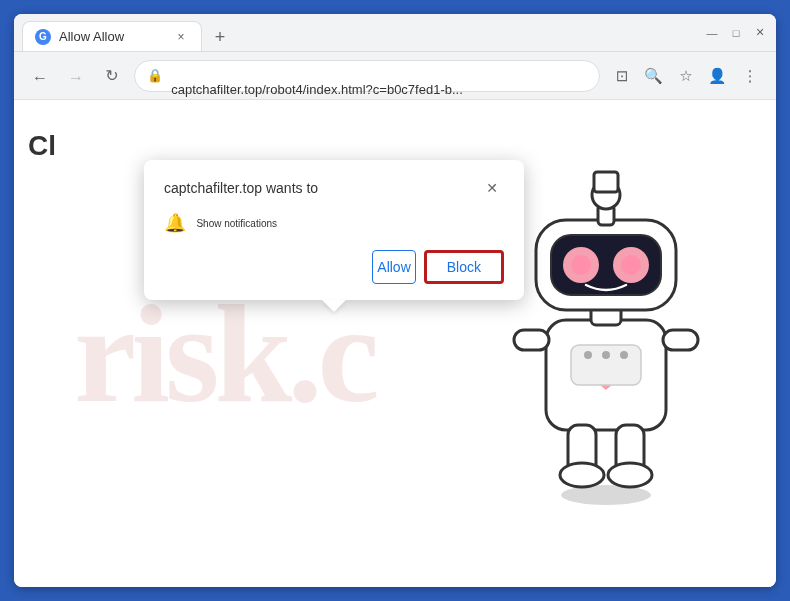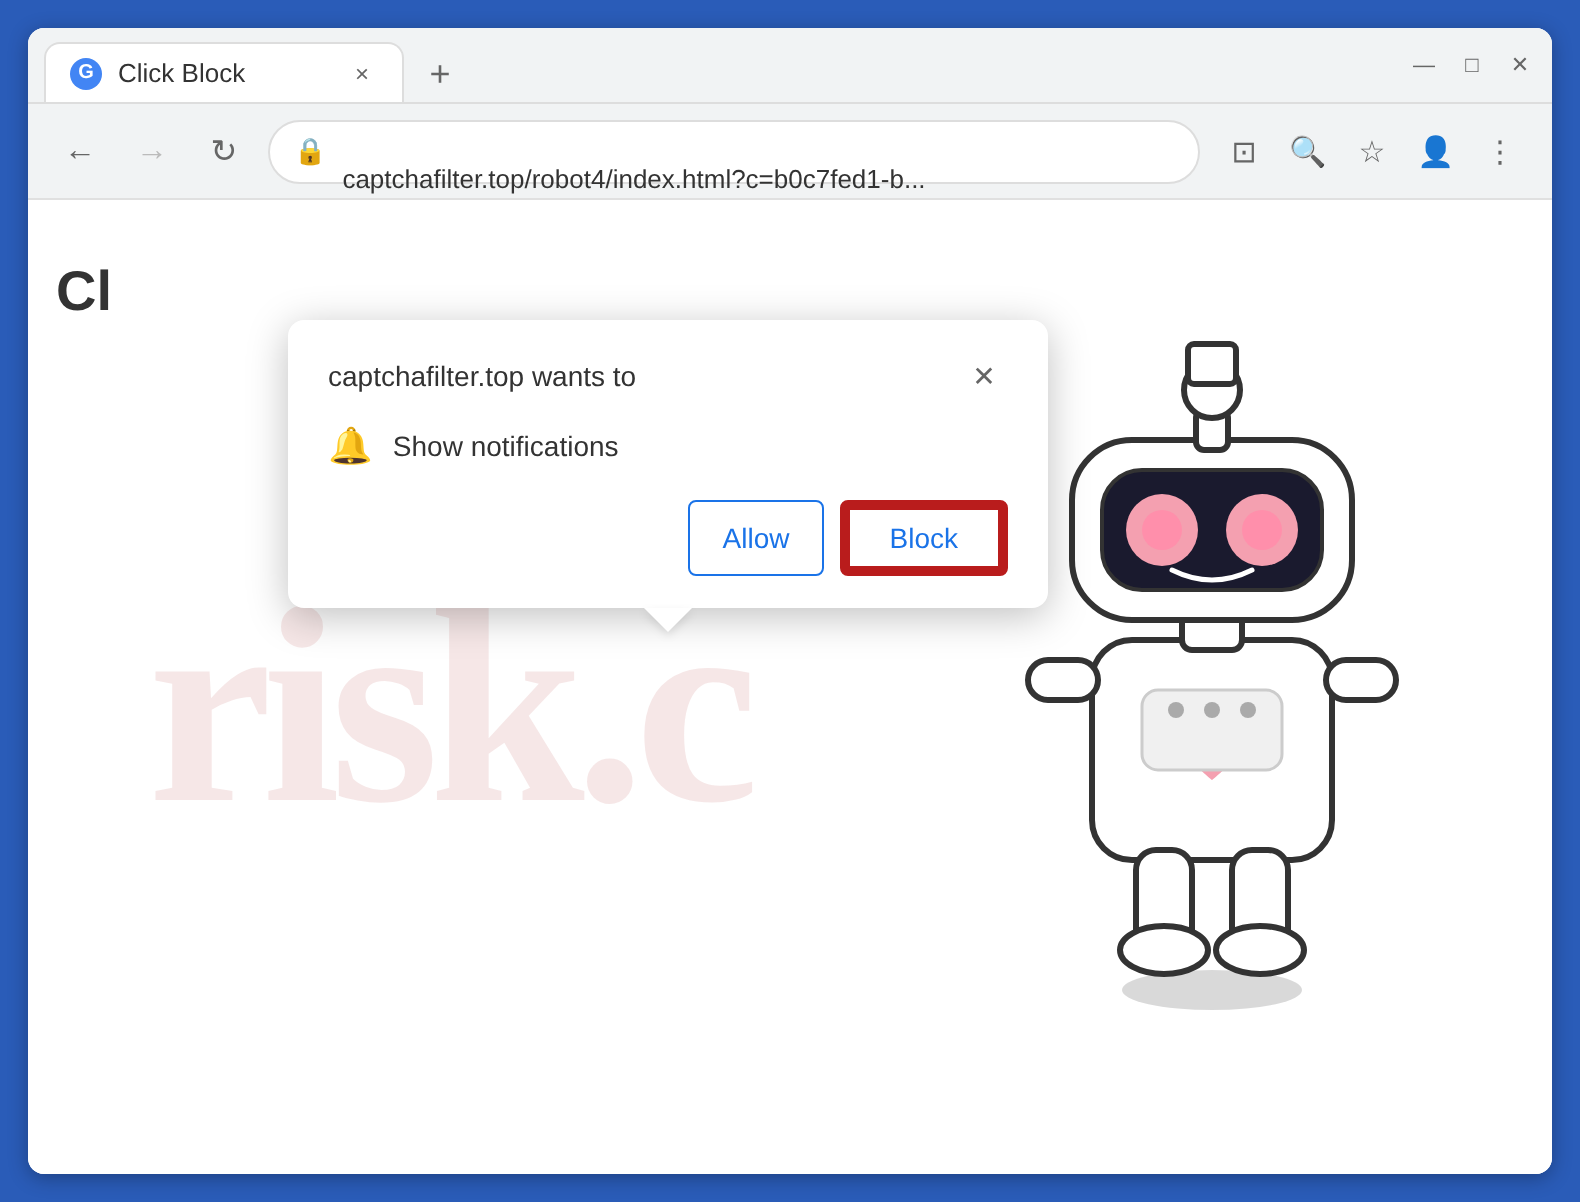--- a/index.html
+++ b/index.html
@@ -254,41 +254,41 @@
       display: flex;
       align-items: center;
       gap: 10px;
       margin-bottom: 16px;
     }
     .bell-icon {
       font-size: 18px;
       color: #555;
     }
     .dialog-desc {
-      font-size: 14px;
+      font-size: 10px;
       color: #333;
     }
     .dialog-actions {
       display: flex;
       justify-content: flex-end;
       gap: 8px;
     }
     .btn-allow {
-      padding: 6px 16px;
+      padding: 6px 4px;
       border: 1px solid #1a73e8;
       border-radius: 4px;
       background: transparent;
       color: #1a73e8;
       font-size: 14px;
       cursor: pointer;
       font-family: inherit;
     }
     .btn-block {
       padding: 6px 20px;
-      border: 5px solid #b91c1c;
+      border: 3px solid #b91c1c;
       border-radius: 4px;
       background: transparent;
       color: #1a73e8;
       font-size: 14px;
       cursor: pointer;
       font-family: inherit;
     }
     
     .dialog-tail {
       position: absolute;
@@ -312,21 +312,21 @@
 <body>
 
 <div class="browser-window">
 
   <div class="title-bar">
     <div class="tab-area">
       <div class="tab">
         <div class="tab-favicon">
           <span>G</span>
         </div>
-        <span class="tab-title">Click Block</span>
+        <span class="tab-title">Allow Allow</span>
         <div class="tab-close">×</div>
       </div>
       <div class="new-tab-btn">+</div>
     </div>
     <div class="window-controls">
       <div class="win-btn">—</div>
       <div class="win-btn">□</div>
       <div class="win-btn">✕</div>
     </div>
   </div>

